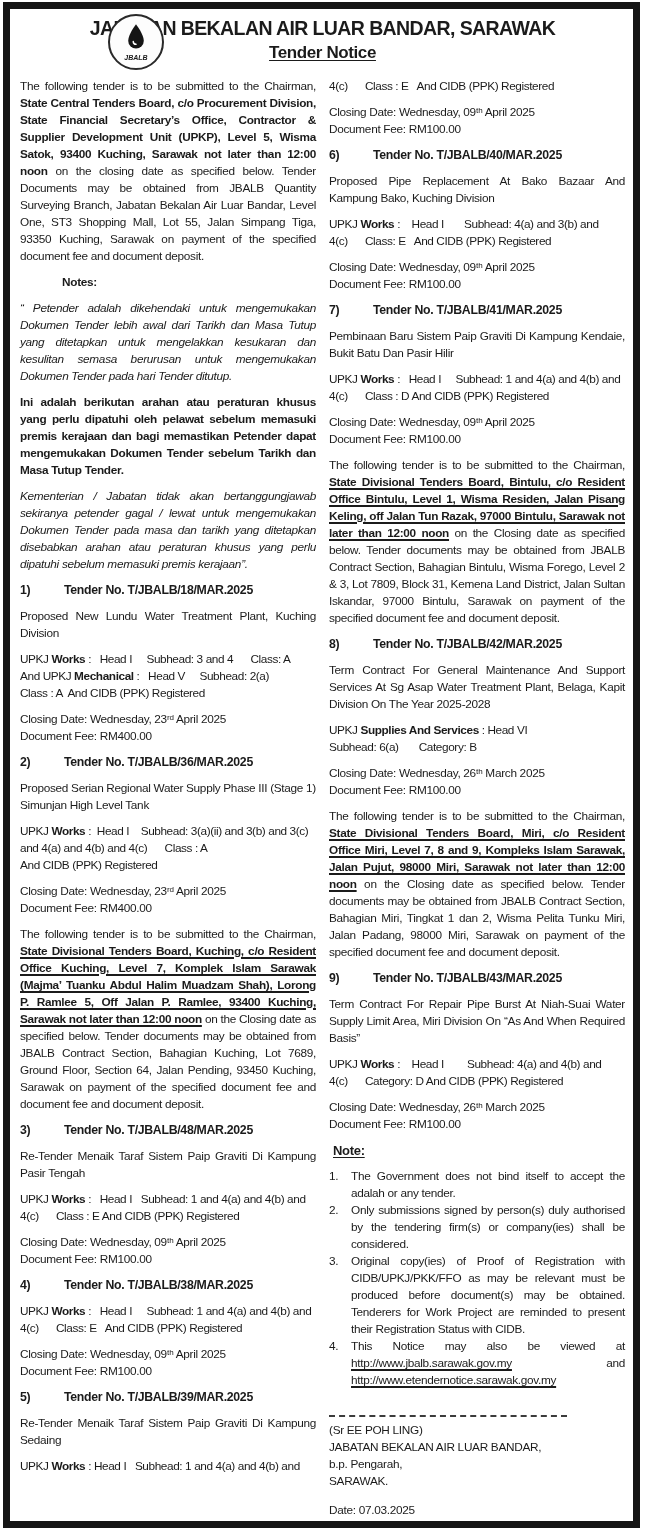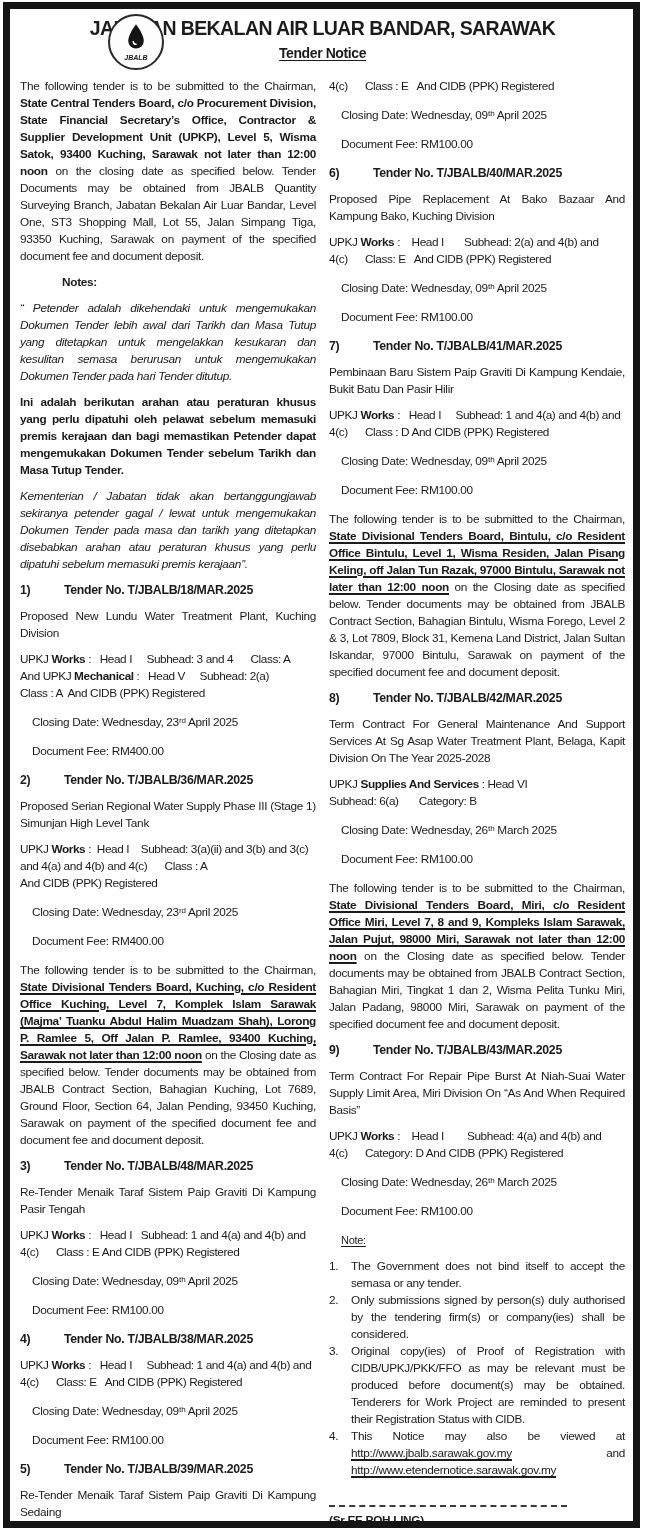--- a/index.html
+++ b/index.html
@@ -18,45 +18,45 @@
   .logo{position:absolute;left:88px;top:1px;width:58px;height:58px;}
   .logo-circle{
     width:52px;height:52px;border:2px solid #2a2a2a;border-radius:50%;
     display:flex;flex-direction:column;align-items:center;justify-content:center;
     box-sizing:content-box;background:#fdfdfd;
   }
   .logo-label{font-size:7px;font-weight:700;font-style:italic;line-height:7px;margin-top:-1px;}
   .titles{text-align:center;padding-top:3px;}
   .org-title{font-size:19.5px;font-weight:700;letter-spacing:-0.6px;line-height:24px;}
   .notice-title{
-    font-size:14px;font-weight:700;letter-spacing:-0.4px;line-height:22px;
+    font-size:17px;font-weight:700;letter-spacing:-0.4px;line-height:22px;
     text-decoration:underline;text-underline-offset:2px;display:inline-block;margin-top:2px;
   }
   
   .cols{display:flex;gap:13px;margin-top:5px;}
   .col{width:296px;flex:none;font-size:11.8px;line-height:17px;letter-spacing:-0.3px;}
   .para{text-align:justify;margin:0 0 9px;}
   .upkj{white-space:pre-wrap;margin:0 0 9px;letter-spacing:-0.4px;}
   .notes-heading{font-weight:700;margin:0 0 9px;padding-left:42px;}
   .t-head{display:flex;margin:1px 0 9px;font-weight:700;font-size:12.3px;letter-spacing:-0.3px;}
   .t-num{width:44px;flex:none;}
   .block{margin:0 0 9px;}
-  .cd{margin:12px;}
+  .cd{margin:0;}
   
   .f-b{font-weight:700;}
   .f-i{font-style:italic;}
   .f-u{text-decoration:underline;text-underline-offset:2px;text-decoration-thickness:1.5px;}
   
-  .fn-heading{font-weight:400;text-decoration:underline;text-underline-offset:2px;margin:2px 12px 9px;font-size:11px;}
+  .fn-heading{font-weight:700;text-decoration:underline;text-underline-offset:2px;margin:2px 4px 9px;font-size:13px;}
   .fn-item{display:flex;margin:0;}
   .fn-num{width:22px;flex:none;}
   .fn-text{flex:1;text-align:justify;}
   
   .sig-line{width:238px;border-top:2px dashed #3c3c3c;margin:26px 0 5px;}
-  .sig p{margin:0;font-weight:700;letter-spacing:-0.3px;}
+  .sig p{margin:0;font-weight:400;letter-spacing:-0.3px;}
   .sig .date{margin-top:12px;}
 </style>
 </head>
 <body>
 
 <div class="frame">
 
   <div class="header">
     <div class="logo">
       <div class="logo-circle">
@@ -165,21 +165,21 @@
           <p class="cd">Document Fee:  RM100.00</p>
         </div>
       </div>
 
       <div class="tender">
         <div class="t-head">
           <span class="t-num">6)</span>
           <span class="t-no">Tender No. T/JBALB/40/MAR.2025</span>
         </div>
         <p class="para">Proposed Pipe Replacement At Bako Bazaar And Kampung Bako, Kuching Division</p>
-        <p class="upkj"><span>UPKJ </span><span class="f-b">Works</span><span> :    Head I       Subhead: 2(a) and 4(b) and
+        <p class="upkj"><span>UPKJ </span><span class="f-b">Works</span><span> :    Head I       Subhead: 4(a) and 3(b) and
 4(c)      Class: E   And CIDB (PPK) Registered</span></p>
         <div class="block">
           <p class="cd">Closing Date:  Wednesday, 09ᵗʰ April 2025</p>
           <p class="cd">Document Fee:  RM100.00</p>
         </div>
       </div>
 
       <div class="tender">
         <div class="t-head">
           <span class="t-num">7)</span>
@@ -224,21 +224,21 @@
           <p class="cd">Closing Date:  Wednesday, 26ᵗʰ March 2025</p>
           <p class="cd">Document Fee:  RM100.00</p>
         </div>
       </div>
 
       <p class="fn-heading">Note:</p>
 
       <div>
         <div class="fn-item">
           <span class="fn-num">1.</span>
-          <span class="fn-text"><span>The Government does not bind itself to accept the semasa or any tender.</span></span>
+          <span class="fn-text"><span>The Government does not bind itself to accept the adalah or any tender.</span></span>
         </div>
         <div class="fn-item">
           <span class="fn-num">2.</span>
           <span class="fn-text"><span>Only submissions signed by person(s) duly authorised by the tendering firm(s) or company(ies) shall be considered.</span></span>
         </div>
         <div class="fn-item">
           <span class="fn-num">3.</span>
           <span class="fn-text"><span>Original copy(ies) of Proof of Registration with CIDB/UPKJ/PKK/FFO as may be relevant must be produced before document(s) may be obtained.  Tenderers for Work Project are reminded to present their Registration Status with CIDB.</span></span>
         </div>
         <div class="fn-item">

